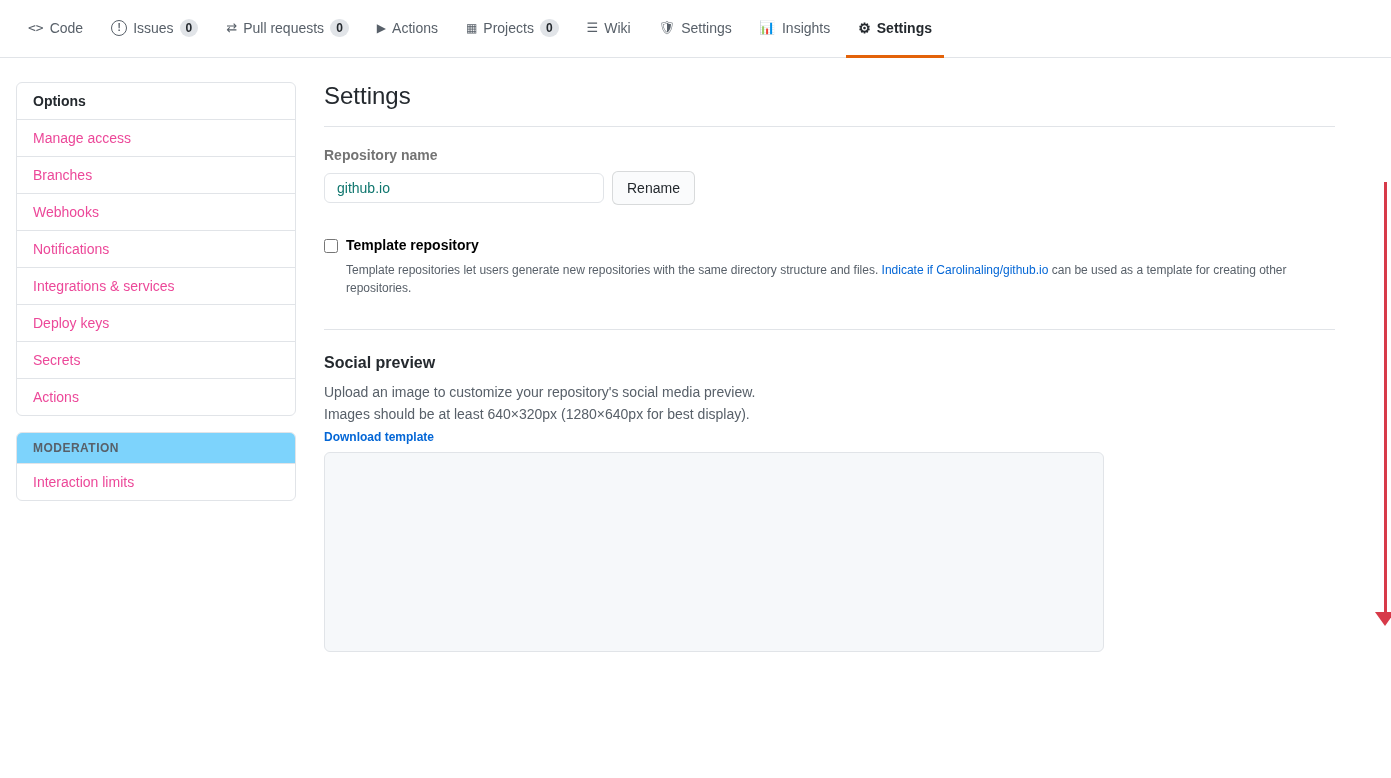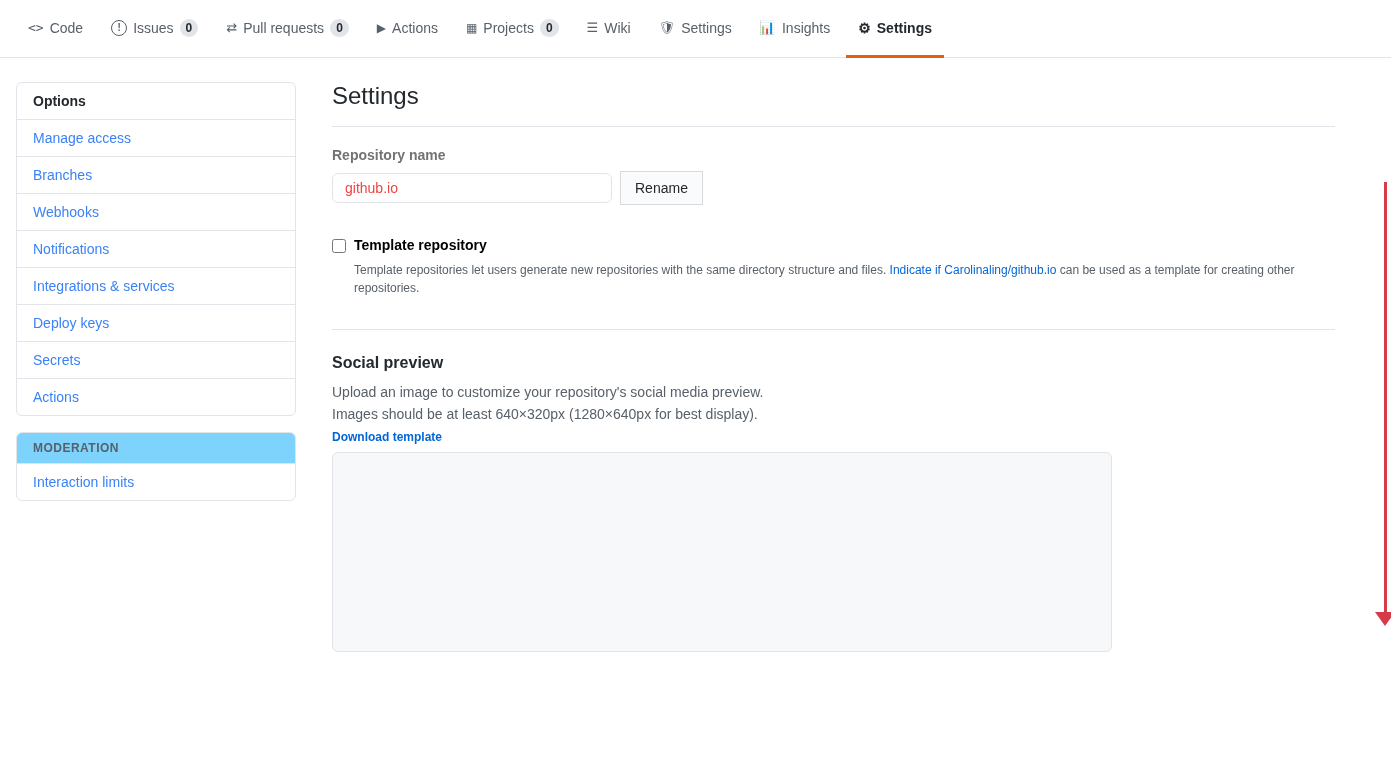--- a/index.html
+++ b/index.html
@@ -41,21 +41,21 @@
       padding: 2px 6px;
       font-size: 12px;
       font-weight: 600;
     }
 
     
     .layout {
       display: flex;
       max-width: 1391px;
       padding: 24px 16px;
-      gap: 12px;
+      gap: 4px;
     }
 
     
     .sidebar {
       width: 280px;
       flex-shrink: 0;
       margin-right: 24px;
     }
     .sidebar-group {
       border: 1px solid #e1e4e8;
@@ -68,21 +68,21 @@
       padding: 8px 16px;
       font-size: 12px;
       font-weight: 600;
       color: #586069;
       text-transform: uppercase;
       letter-spacing: 0.04em;
     }
     .sidebar-item {
       display: block;
       padding: 10px 16px;
-      color: #3b82f6;
+      color: #ec4899;
       text-decoration: none;
       font-size: 14px;
       border-top: 1px solid #e1e4e8;
       cursor: pointer;
     }
     .sidebar-item:first-child { border-top: none; }
     .sidebar-item-options {
       display: block;
       padding: 10px 16px;
       color: #24292e;
@@ -126,31 +126,31 @@
       display: flex;
       align-items: center;
       gap: 8px;
     }
     .text-input {
       padding: 6px 12px;
       font-size: 14px;
       border: 1px solid #e1e4e8;
       border-radius: 6px;
       outline: none;
-      color: #ef4444;
+      color: #0f766e;
       width: 280px;
     }
 
     .btn {
       display: inline-flex;
       align-items: center;
       padding: 6px 14px;
       font-size: 14px;
       font-weight: 500;
-      border-radius: 0;
+      border-radius: 6px;
       cursor: pointer;
       border: 1px solid;
       line-height: 20px;
     }
     .btn-default {
       background: #fafbfc;
       color: #24292e;
       border-color: rgba(27,31,35,0.15);
     }
 

